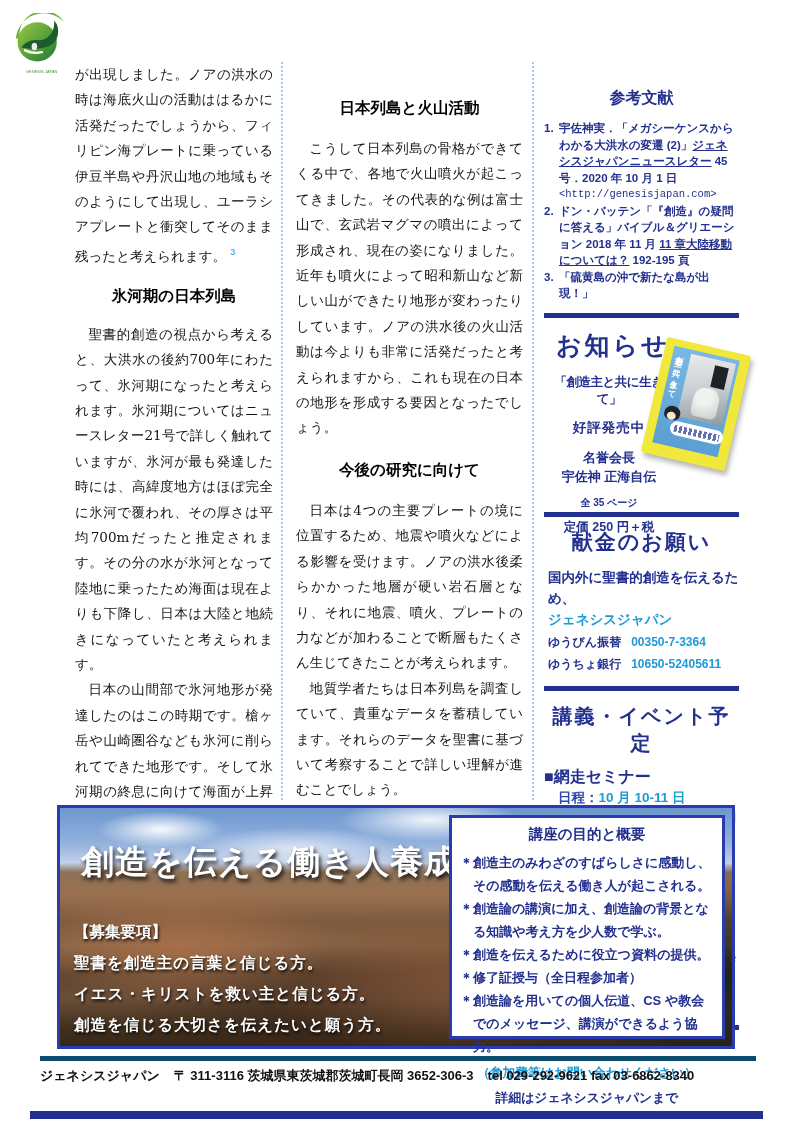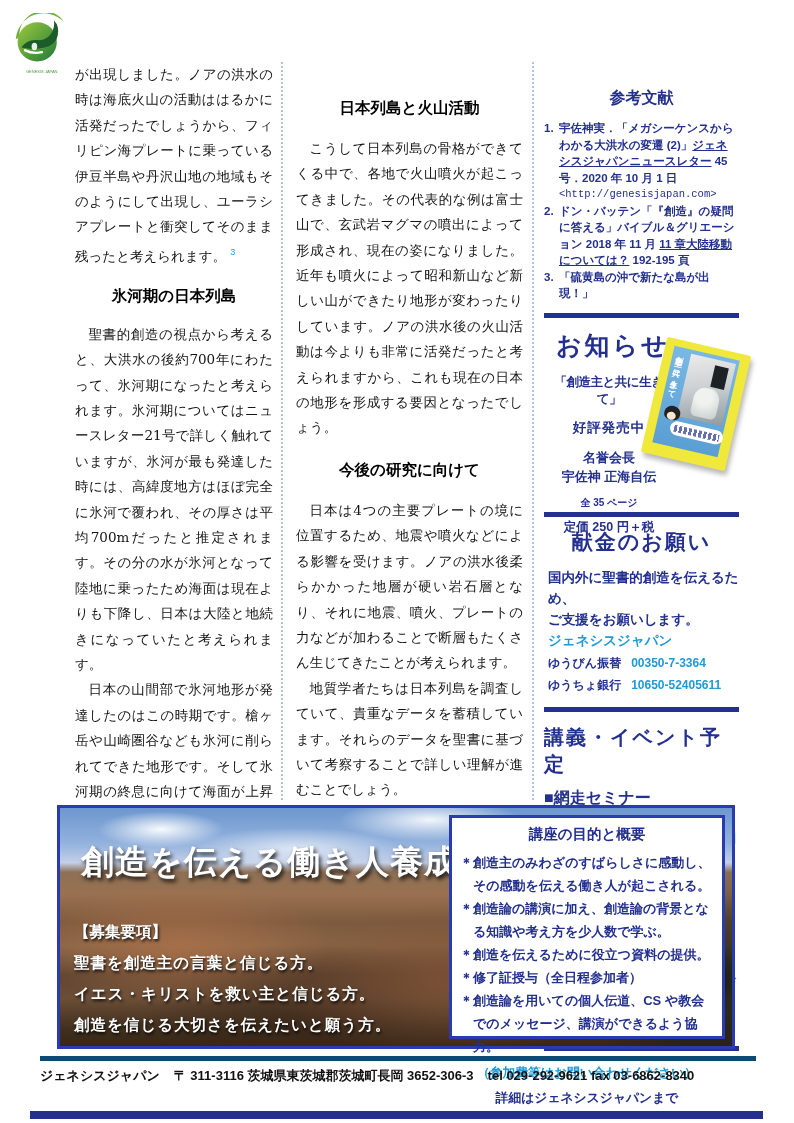--- a/index.html
+++ b/index.html
@@ -66,21 +66,21 @@
   .book-face { position:absolute; left:8px; bottom:26px; width:9px; height:8px; background:#fde8cf; border-radius:50%; }
   .book-bubble { position:absolute; left:14px; bottom:12px; width:54px; height:14px; background:#fff; border-radius:9px; }
   .book-bubbletx { position:absolute; left:18px; bottom:15px; width:46px; height:7px;
                    background:repeating-linear-gradient(90deg,#23308f 0 3px,transparent 3px 5px); opacity:.7; }
   .don-heading { font-size:21px; font-weight:bold; text-align:center; letter-spacing:2px; margin:10px 0 11px; color:#23308f; }
   .don-line { font-weight:bold; font-size:13.5px; line-height:21px; color:#23308f; padding-left:4px; }
   .don-org  { color:#1d9ad8; font-weight:bold; font-size:13.5px; line-height:22px; padding-left:4px; }
   .don-row  { display:flex; font-weight:bold; font-size:12px; line-height:22px; padding-left:4px; }
   .don-label { color:#23308f; margin-right:10px; }
   .don-num   { color:#1d9ad8; }
-  .evt-heading { font-size:20px; font-weight:bold; text-align:left; letter-spacing:2px; margin:12px 0 10px; color:#23308f; }
+  .evt-heading { font-size:20px; font-weight:bold; text-align:center; letter-spacing:2px; margin:12px 0 10px; color:#23308f; }
   .evt-title { font-size:16px; font-weight:bold; color:#23308f; margin-top:9px; }
   .evt-line  { display:flex; padding-left:14px; font-size:13.5px; font-weight:bold; line-height:20.5px; }
   .evt-label { color:#2b49a5; white-space:nowrap; }
   .evt-value { color:#1d9ad8; }
   .evt-note  { padding-left:56px; color:#1d9ad8; font-weight:bold; font-size:13.5px; line-height:20.5px; }
   .evt-gap { height:12px; }
   
   .banner { position:absolute; left:57px; top:805px; width:678px; height:244px;
             border:3px solid #2a3bb0; background:#7b5a42; }
   .banner-photo { position:absolute; inset:0;
@@ -196,21 +196,20 @@
             <div class="book-bubbletx"></div>
           </div>
         </div>
       </div>
 
       <div class="hr2"></div>
 
       <div>
         <h3 class="don-heading">献金のお願い</h3>
         <div class="don-line">国内外に聖書的創造を伝えるため、</div>
-        <div class="don-line">ご支援をお願いします。</div>
         <div class="don-org">ジェネシスジャパン</div>
         <div class="don-row">
           <span class="don-label">ゆうびん振替</span>
           <span class="don-num">00350-7-3364</span>
         </div>
         <div class="don-row">
           <span class="don-label">ゆうちょ銀行</span>
           <span class="don-num">10650-52405611</span>
         </div>
       </div>

